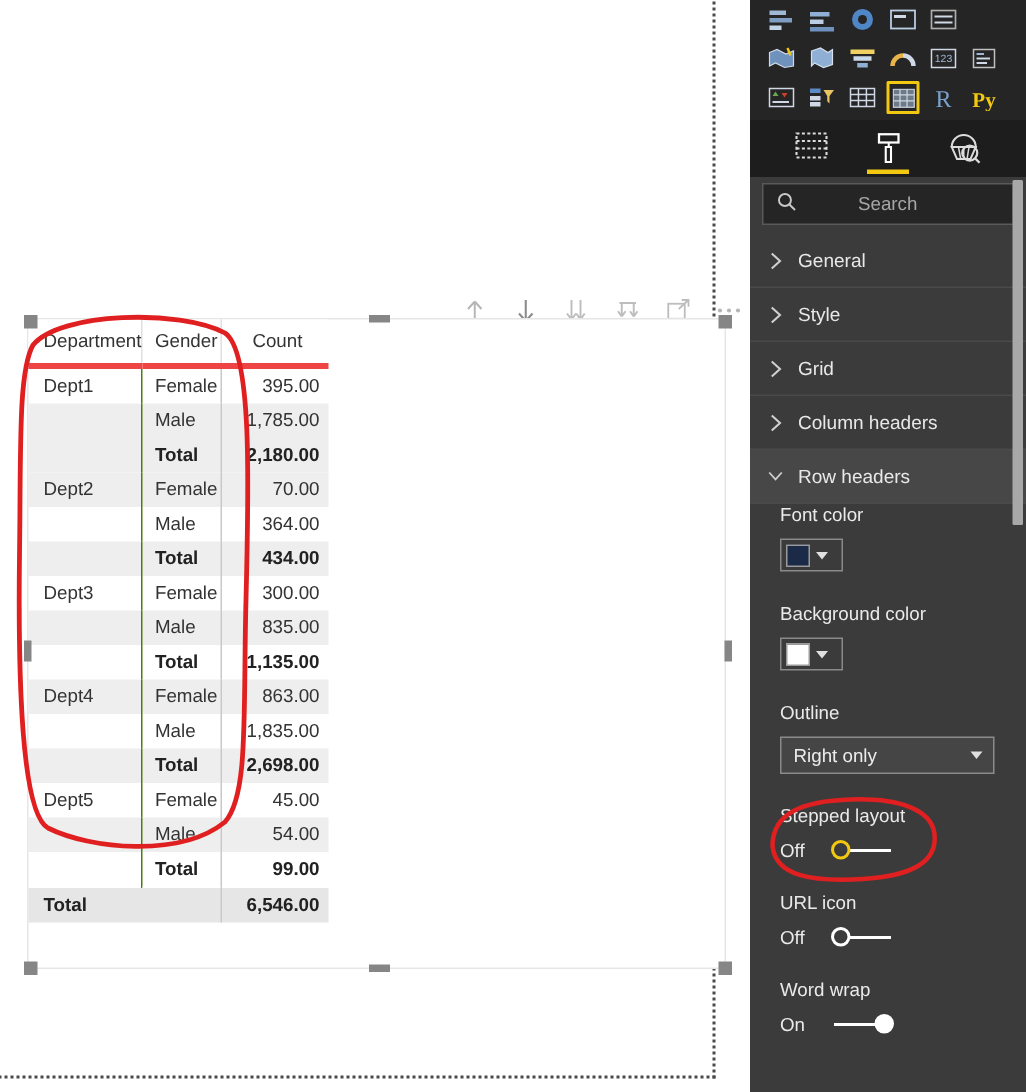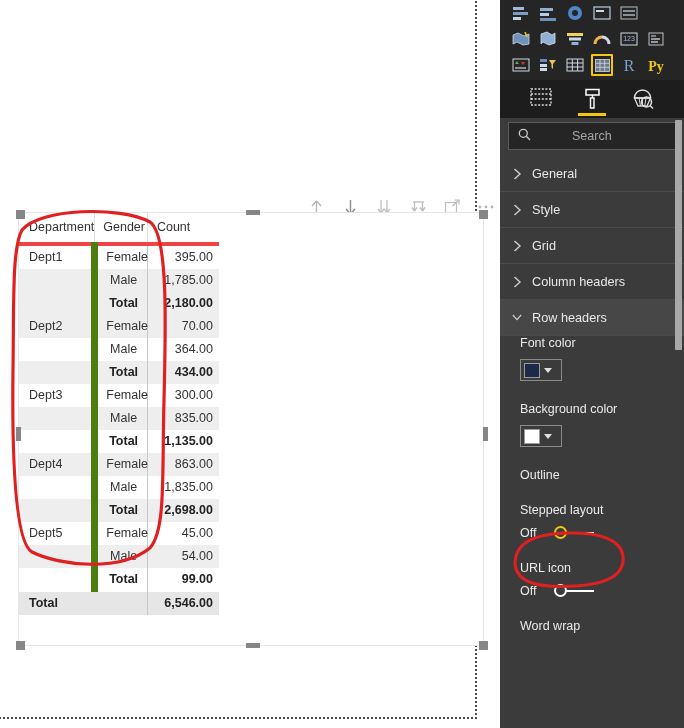--- a/index.html
+++ b/index.html
@@ -75,32 +75,32 @@
   #matrix th{
     font-weight:normal;
     color:#333333;
     text-align:left;
     padding:7px 6px 8px 10px;
     border-bottom:4px solid #ef4444;
     background:#ffffff;
     font-size:12.5px;
     white-space:nowrap;
   }
-  #matrix th.num{text-align:left;padding-left:8px;}
+  #matrix th.num{text-align:center;padding-left:8px;}
   #matrix th.gender-h{border-left:1px solid #e0e0e0;padding-left:8px;}
   #matrix th.count-h{border-left:1px solid #e0e0e0;padding-left:9px;}
 
   #matrix td{
     padding:3px 6px 4px 10px;
     font-size:12.5px;
     white-space:nowrap;
     height:16px;
   }
   #matrix td.dept{background:transparent;margin-left:25px;}
-  #matrix td.gender{padding-left:8px;border-left:7px solid #4d7c0f;text-align:center;}
+  #matrix td.gender{padding-left:8px;border-left:1px solid #4d7c0f;}
   #matrix td.count{text-align:right;padding-right:6px;border-left:1px solid #c8c8c8;}
   #matrix tr.band td{background:#eeeeee;}
   #matrix td.bold{font-weight:bold;color:#222;}
 
   #matrix tr.grand td{
     background:#e6e6e6;font-weight:bold;color:#222;
     border-top:1px solid #ffffff;
   }
   #matrix tr.grand td.gt-label{padding-left:10px;}
   #matrix tr.grand td.gt-count{text-align:right;padding-right:6px;border-left:1px solid #c8c8c8;}
@@ -599,20 +599,24 @@
       </div>
       <div class="grp">
         <div class="lbl">Background color</div>
         <div class="swatch-btn">
           <span class="swatch" id="sw-bg" style="background: rgb(255, 255, 255);"></span>
           <span class="caret"></span>
         </div>
       </div>
       <div class="grp">
         <div class="lbl">Outline</div>
+        <div class="dropdown">
+          <span>Right only</span>
+          <span class="caret"></span>
+        </div>
       </div>
       <div class="grp">
         <div class="lbl">Stepped layout</div>
         <div class="toggle-row">
           <span class="tstate">Off</span>
           <span class="switch focus">
             <span class="track"></span>
             <span class="knob"></span>
           </span>
         </div>
@@ -622,20 +626,27 @@
         <div class="toggle-row">
           <span class="tstate">Off</span>
           <span class="switch">
             <span class="track"></span>
             <span class="knob"></span>
           </span>
         </div>
       </div>
       <div class="grp">
         <div class="lbl">Word wrap</div>
+        <div class="toggle-row">
+          <span class="tstate">On</span>
+          <span class="switch on">
+            <span class="track"></span>
+            <span class="knob"></span>
+          </span>
+        </div>
       </div>
     </div>
 
     <div id="panel-scroll"></div>
   </div>
 
   <svg class="ink" id="ink-right" width="130" height="72" viewBox="0 0 130 72">
     <path d="M10 36 C 10 14, 30 6, 62 5 C 95 4, 116 12, 118 28
              C 120 46, 104 56, 70 58 C 36 60, 12 56, 10 36 Z" fill="none" stroke="#e02020" stroke-width="3" stroke-linecap="round"></path>
   </svg>

